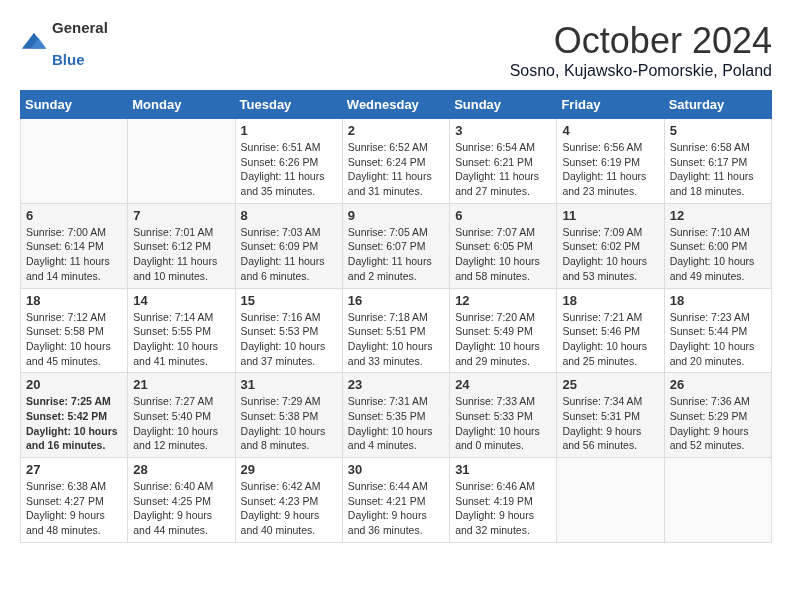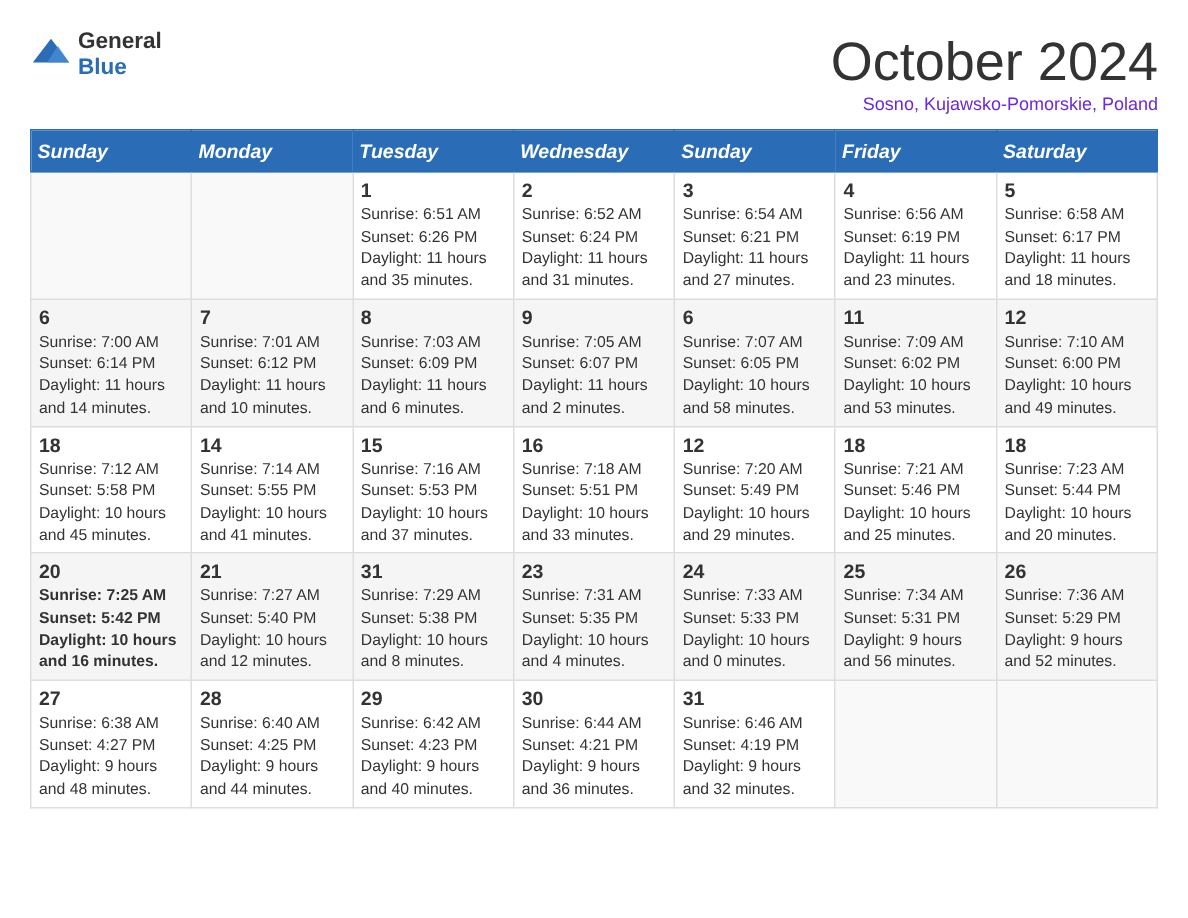--- a/index.html
+++ b/index.html
@@ -18,20 +18,21 @@
     }
     .logo {
       display: flex;
       align-items: center;
       gap: 4px;
     }
     .logo-text {
       display: flex;
       flex-direction: column;
       line-height: 1.1;
+      gap: 15px;
     }
     .logo-general {
       font-size: 15px;
       font-weight: bold;
       color: #333;
     }
     .logo-blue {
       font-size: 15px;
       font-weight: bold;
       color: #2a6cb5;
@@ -42,22 +43,22 @@
     }
     .title-area {
       text-align: right;
     }
     .month-title {
       font-size: 36px;
       font-weight: normal;
       color: #333;
     }
     .location {
-      font-size: 12px;
-      color: #6d28d9;
+      font-size: 16px;
+      color: #0f172a;
     }
     .calendar {
       width: 100%;
       border-collapse: collapse;
       border: 1px solid #ccc;
     }
     .calendar th {
       background-color: #2a6cb5;
       color: #fff;
       font-size: 13px;
@@ -91,21 +92,20 @@
       color: #333;
     }
     tr:nth-child(even) td {
       background: #f5f5f5;
     }
     tr:nth-child(odd) td {
       background: #fff;
     }
     .calendar thead tr th {
       background: #2a6cb5;
-      font-style: italic;
     }
   </style>
 </head>
 <body>
 
 <div class="header-area">
   <div class="logo">
     <svg class="logo-icon" viewBox="0 0 30 30" xmlns="http://www.w3.org/2000/svg">
       <polygon points="15,3 28,20 2,20" fill="#2a6cb5"></polygon>
       <polygon points="20,8 28,20 12,20" fill="#4a90d9" opacity="0.7"></polygon>

